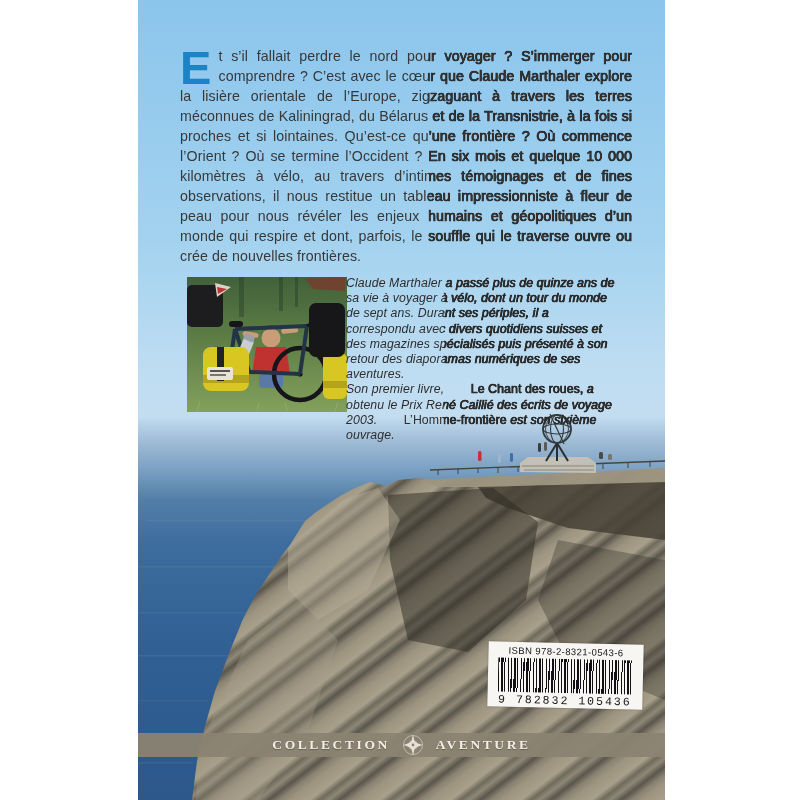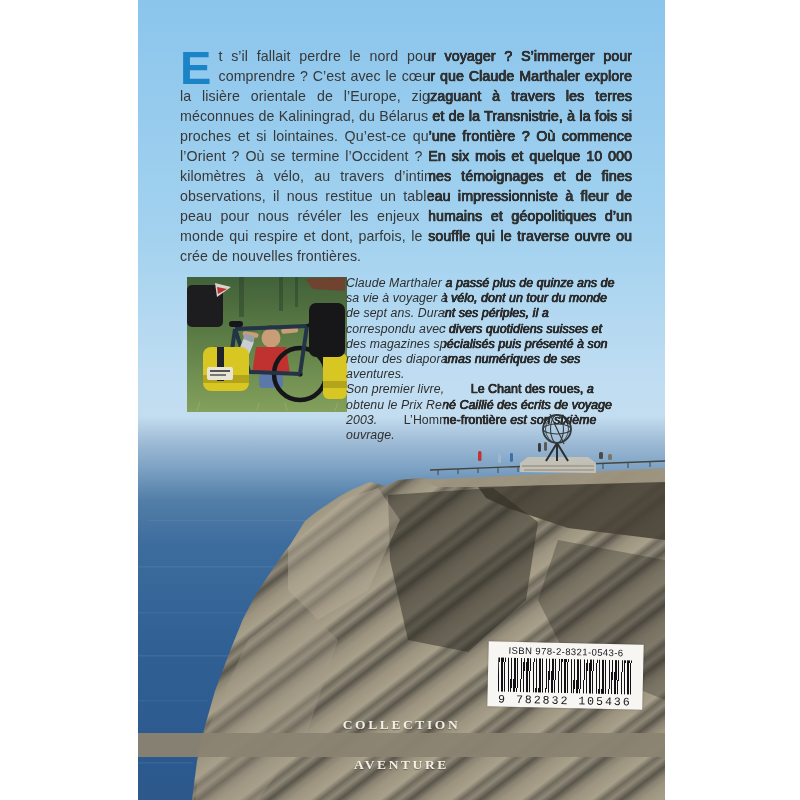--- a/index.html
+++ b/index.html
@@ -65,21 +65,21 @@
   }
   .digits{
     font-family:"Liberation Mono", monospace; font-size:11.5px; color:#15151a;
     letter-spacing:2px; margin-top:1px;
   }
 
   
   .band{
     position:absolute; left:0; top:733px; width:527px; height:24px;
     background:rgba(139,131,114,0.95);
-    display:flex; align-items:center; justify-content:center; gap:12px;flex-direction:column;
+    display:flex; align-items:center; justify-content:center; gap:12px;
   }
   .band-text{
     font-family:"Liberation Serif", serif; font-weight:bold; font-size:13.5px;
     letter-spacing:2.6px; color:#f3efe6; text-shadow:0 1px 1px rgba(60,55,45,.5);
   }
   .compass{ width:22px; height:22px; opacity:0.9; }
 </style>
 </head>
 <body>
 

